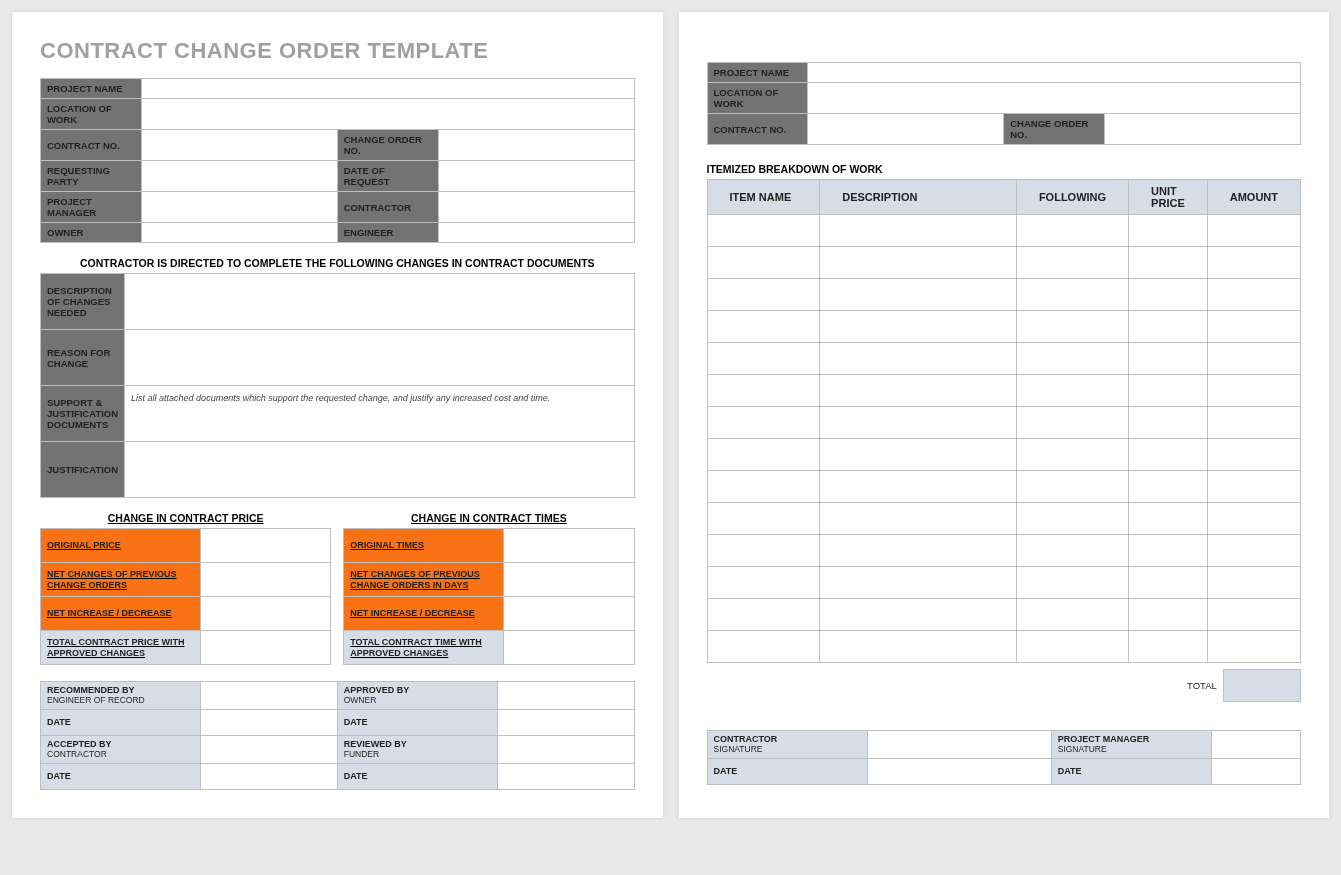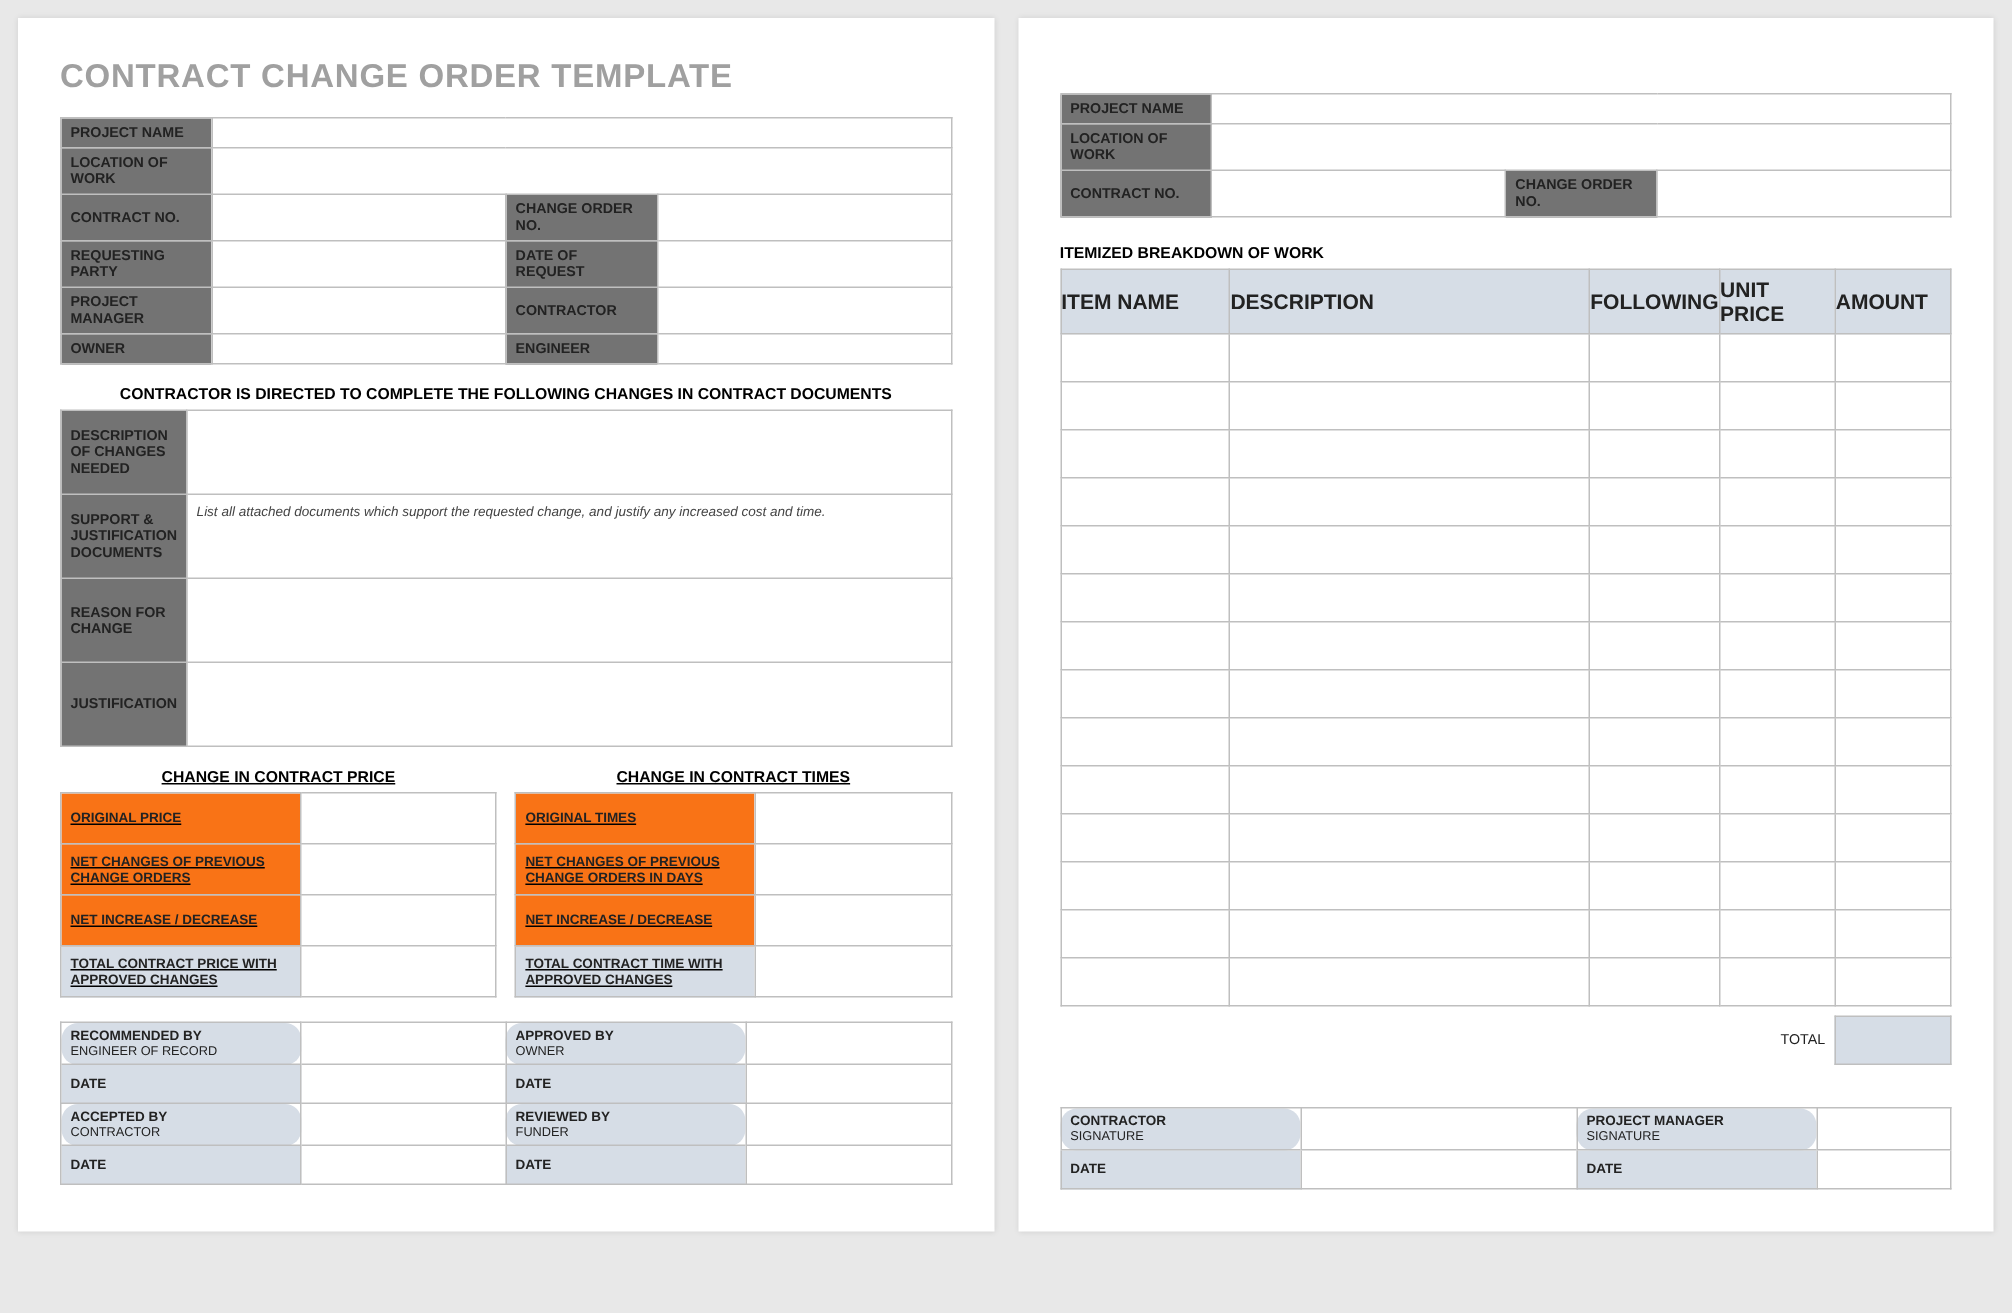--- a/index.html
+++ b/index.html
@@ -61,22 +61,22 @@
   .hint { font-style: italic; font-weight: normal; font-size: 9px; color:#444; }
   .two-col { display:flex; gap:12px; margin-top:10px;text-decoration:underline;}
   .two-col > div { flex:1; }
   .price-table td { height:34px; vertical-align: middle;}
   .price-label { background:#f97316; width:55%; font-size:9px; line-height:1.2;}
   .price-total { background:#d6dde6; }
   .sig-table td { height:26px; vertical-align: middle;}
   .sig-hdr { background:#d6dde6; width:27%; font-size:9px; line-height:1.1;}
   .sig-sub { font-weight:normal; font-size:8.5px; display:block;}
   .sig-val { background:#fff; }
-  .dotted-bottom { border-bottom:1px dotted #999 !important;border-radius:11px;}
-  .item-table th { background:#d6dde6; font-size:14px; padding:5px 0;}
+  .dotted-bottom { border-bottom:1px dotted #999 !important;}
+  .item-table th { background:#d6dde6; font-size:11px; padding:5px 22px;}
   .item-table td { height:32px; background:#fff; font-weight:normal;}
   .total-label { text-align:right; font-weight:bold; background:#fff; border:none;}
   .total-box { background:#d6dde6 !important; border:1px solid #bfbfbf !important; height:26px;}
   .no-border { border:none !important; }
   .page2-spacer { height: 30px; }
 </style>
 </head>
 <body>
 
 <div class="page">
@@ -121,26 +121,26 @@
 
   <div class="section-title">CONTRACTOR IS DIRECTED TO COMPLETE THE FOLLOWING CHANGES IN CONTRACT DOCUMENTS</div>
 
   <table>
     <tbody>
         <tr class="tall-row">
       <td class="hdr-cell" style="width:14%">DESCRIPTION OF CHANGES NEEDED</td>
       <td class="val-cell"></td>
     </tr>
     <tr class="tall-row">
+      <td class="hdr-cell">REASON FOR CHANGE</td>
+      <td class="val-cell"></td>
+    </tr>
+    <tr class="tall-row">
       <td class="hdr-cell">SUPPORT &amp; JUSTIFICATION DOCUMENTS</td>
       <td class="val-cell"><span class="hint">List all attached documents which support the requested change, and justify any increased cost and time.</span></td>
-    </tr>
-    <tr class="tall-row">
-      <td class="hdr-cell">REASON FOR CHANGE</td>
-      <td class="val-cell"></td>
     </tr>
     <tr class="tall-row">
       <td class="hdr-cell">JUSTIFICATION</td>
       <td class="val-cell"></td>
     </tr>
   </tbody>
     </table>
 
   <div class="two-col">
     <div>

